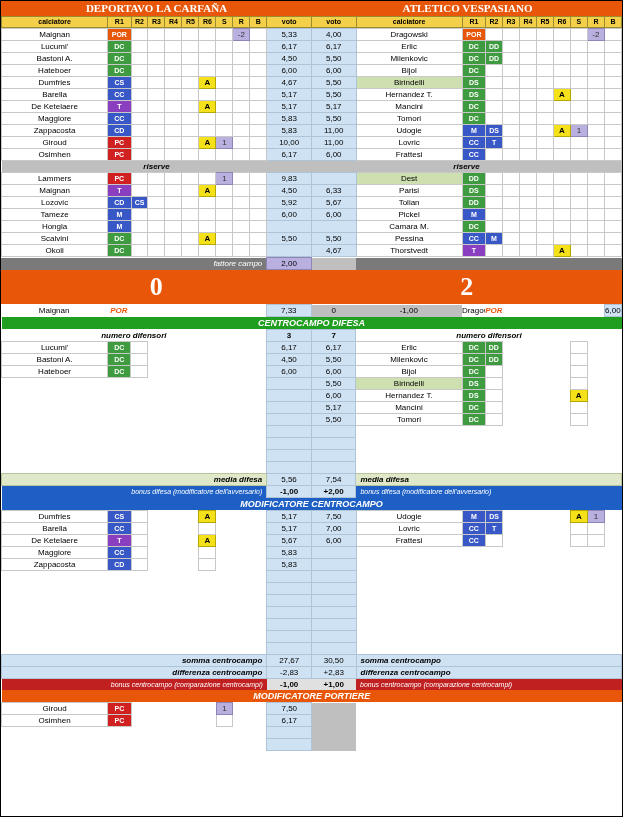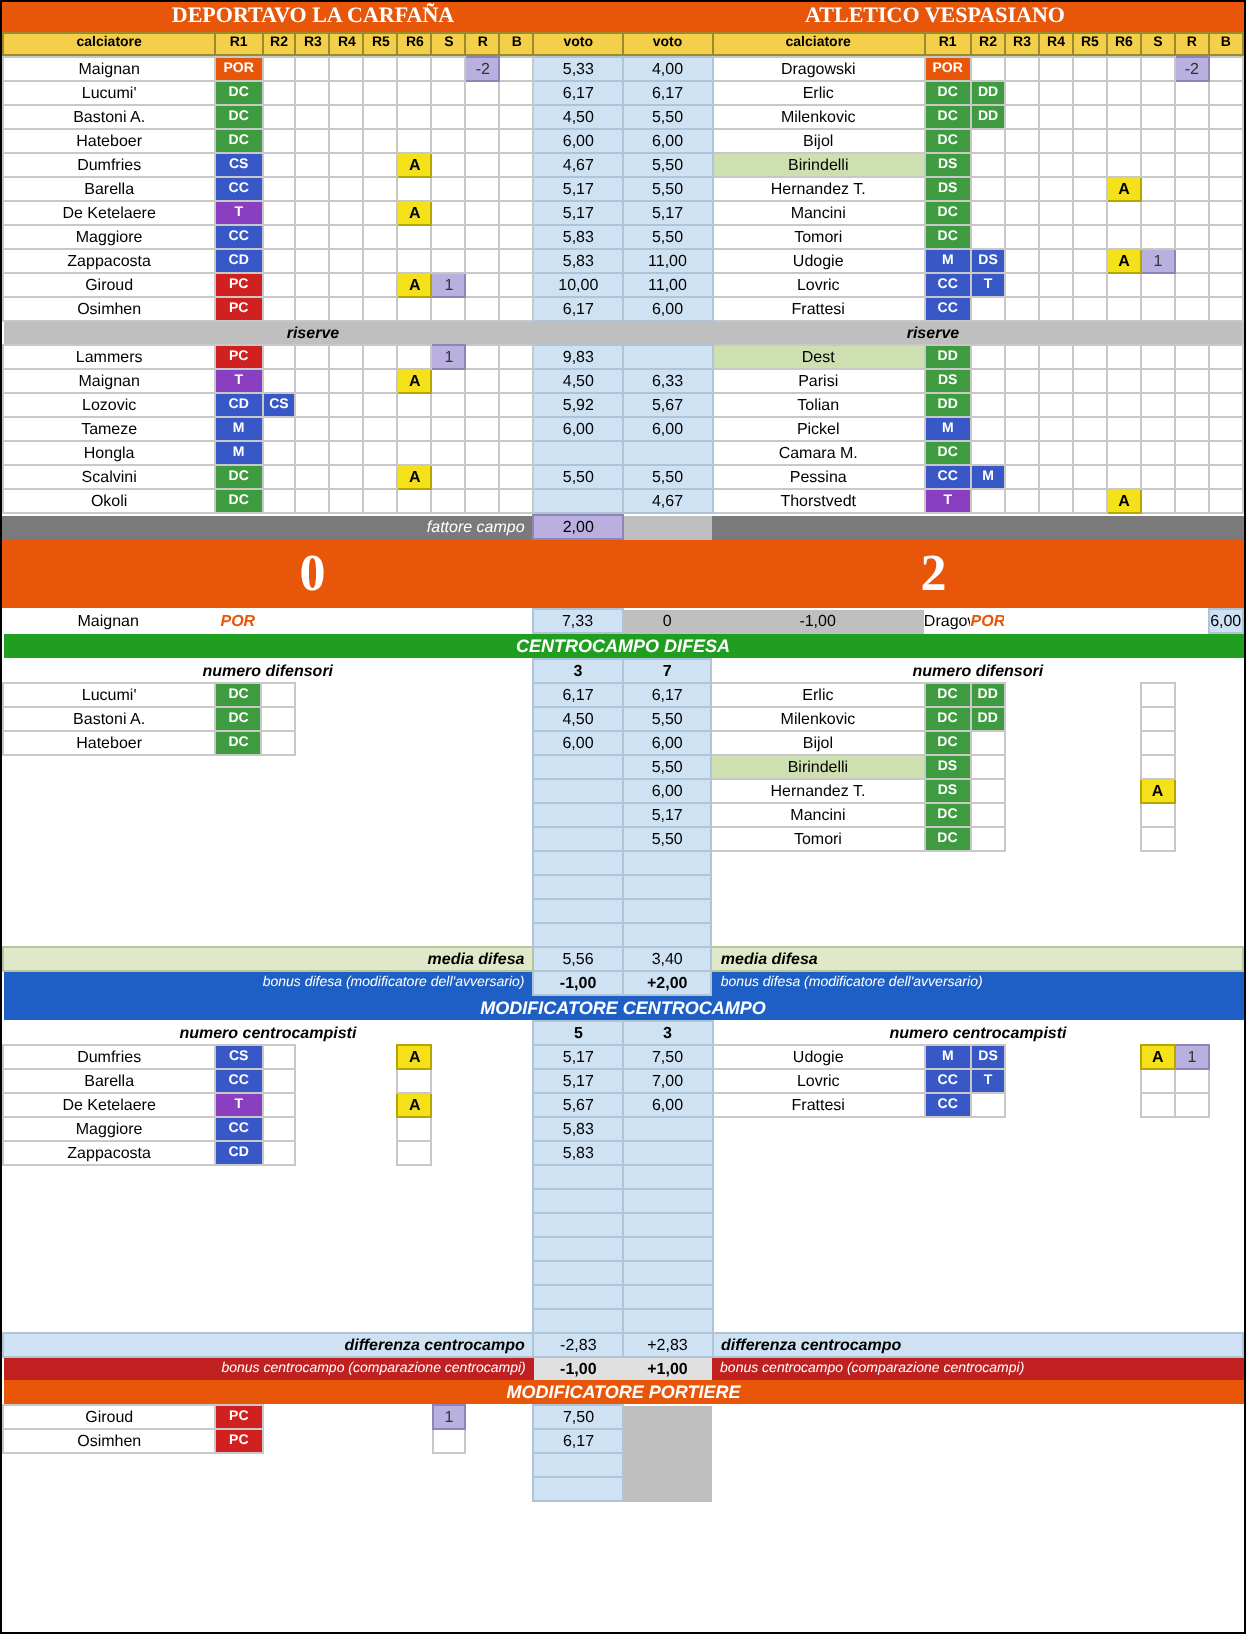--- a/index.html
+++ b/index.html
@@ -837,21 +837,21 @@
           <td class="empty" colspan="10"></td>
           <td class="voto"></td>
           <td class="voto"></td>
           <td class="empty" colspan="9"></td>
         </tr>
       </tbody>
   <tbody>
         <tr>
     <td class="mediahdr" colspan="10">media difesa</td>
     <td class="mediaval">5,56</td>
-    <td class="mediaval">3,40</td>
+    <td class="mediaval">7,54</td>
     <td class="mediahdrL" colspan="10">media difesa</td>
   </tr>
   <tr>
     <td class="bdifesa" colspan="10">bonus difesa (modificatore dell'avversario)</td>
     <td class="bdifesaval">-1,00</td>
     <td class="bdifesaval">+2,00</td>
     <td class="bdifesaL" colspan="10">bonus difesa (modificatore dell'avversario)</td>
   </tr>
 </tbody>
     </table>
@@ -878,26 +878,20 @@
         <col style="width:16px">
         <col style="width:16px">
         <col style="width:16px">
         <col style="width:16px">
         <col style="width:16px">
   </colgroup>
   <tbody>
         <tr>
           <td class="bandB" colspan="22">MODIFICATORE CENTROCAMPO</td>
         </tr>
-  <tr>
-    <td class="subhdr" colspan="10">numero centrocampisti</td>
-    <td class="subval">5</td>
-    <td class="subval">3</td>
-    <td class="subhdr" colspan="10">numero centrocampisti</td>
-  </tr>
   </tbody>
       <tbody id="centro-body">
         <tr>
           <td class="cell nm">Dumfries</td>
           <td class="cell role rC">CS</td>
           <td class="cell role "></td>
           <td class="empty" colspan="3"></td>
           <td class="cell badgeY" style="text-align:center;font-weight:bold">A</td>
           <td class="empty" colspan="3"></td>
           <td class="voto">5,17</td>
@@ -1003,20 +997,26 @@
           <td class="empty" colspan="9"></td>
         </tr>
         <tr>
           <td class="empty" colspan="10"></td>
           <td class="voto"></td>
           <td class="voto"></td>
           <td class="empty" colspan="9"></td>
         </tr>
       </tbody>
   <tbody>
+        <tr>
+    <td class="sommahdr" colspan="10">somma centrocampo</td>
+    <td class="mediaval">27,67</td>
+    <td class="mediaval">30,50</td>
+    <td class="sommahdrL" colspan="10">somma centrocampo</td>
+  </tr>
   <tr>
     <td class="sommahdr" colspan="10">differenza centrocampo</td>
     <td class="mediaval">-2,83</td>
     <td class="mediaval">+2,83</td>
     <td class="sommahdrL" colspan="10">differenza centrocampo</td>
   </tr>
   <tr>
     <td class="bcentro" colspan="10">bonus centrocampo (comparazione centrocampi)</td>
     <td class="bcentroval">-1,00</td>
     <td class="bcentroval">+1,00</td>

